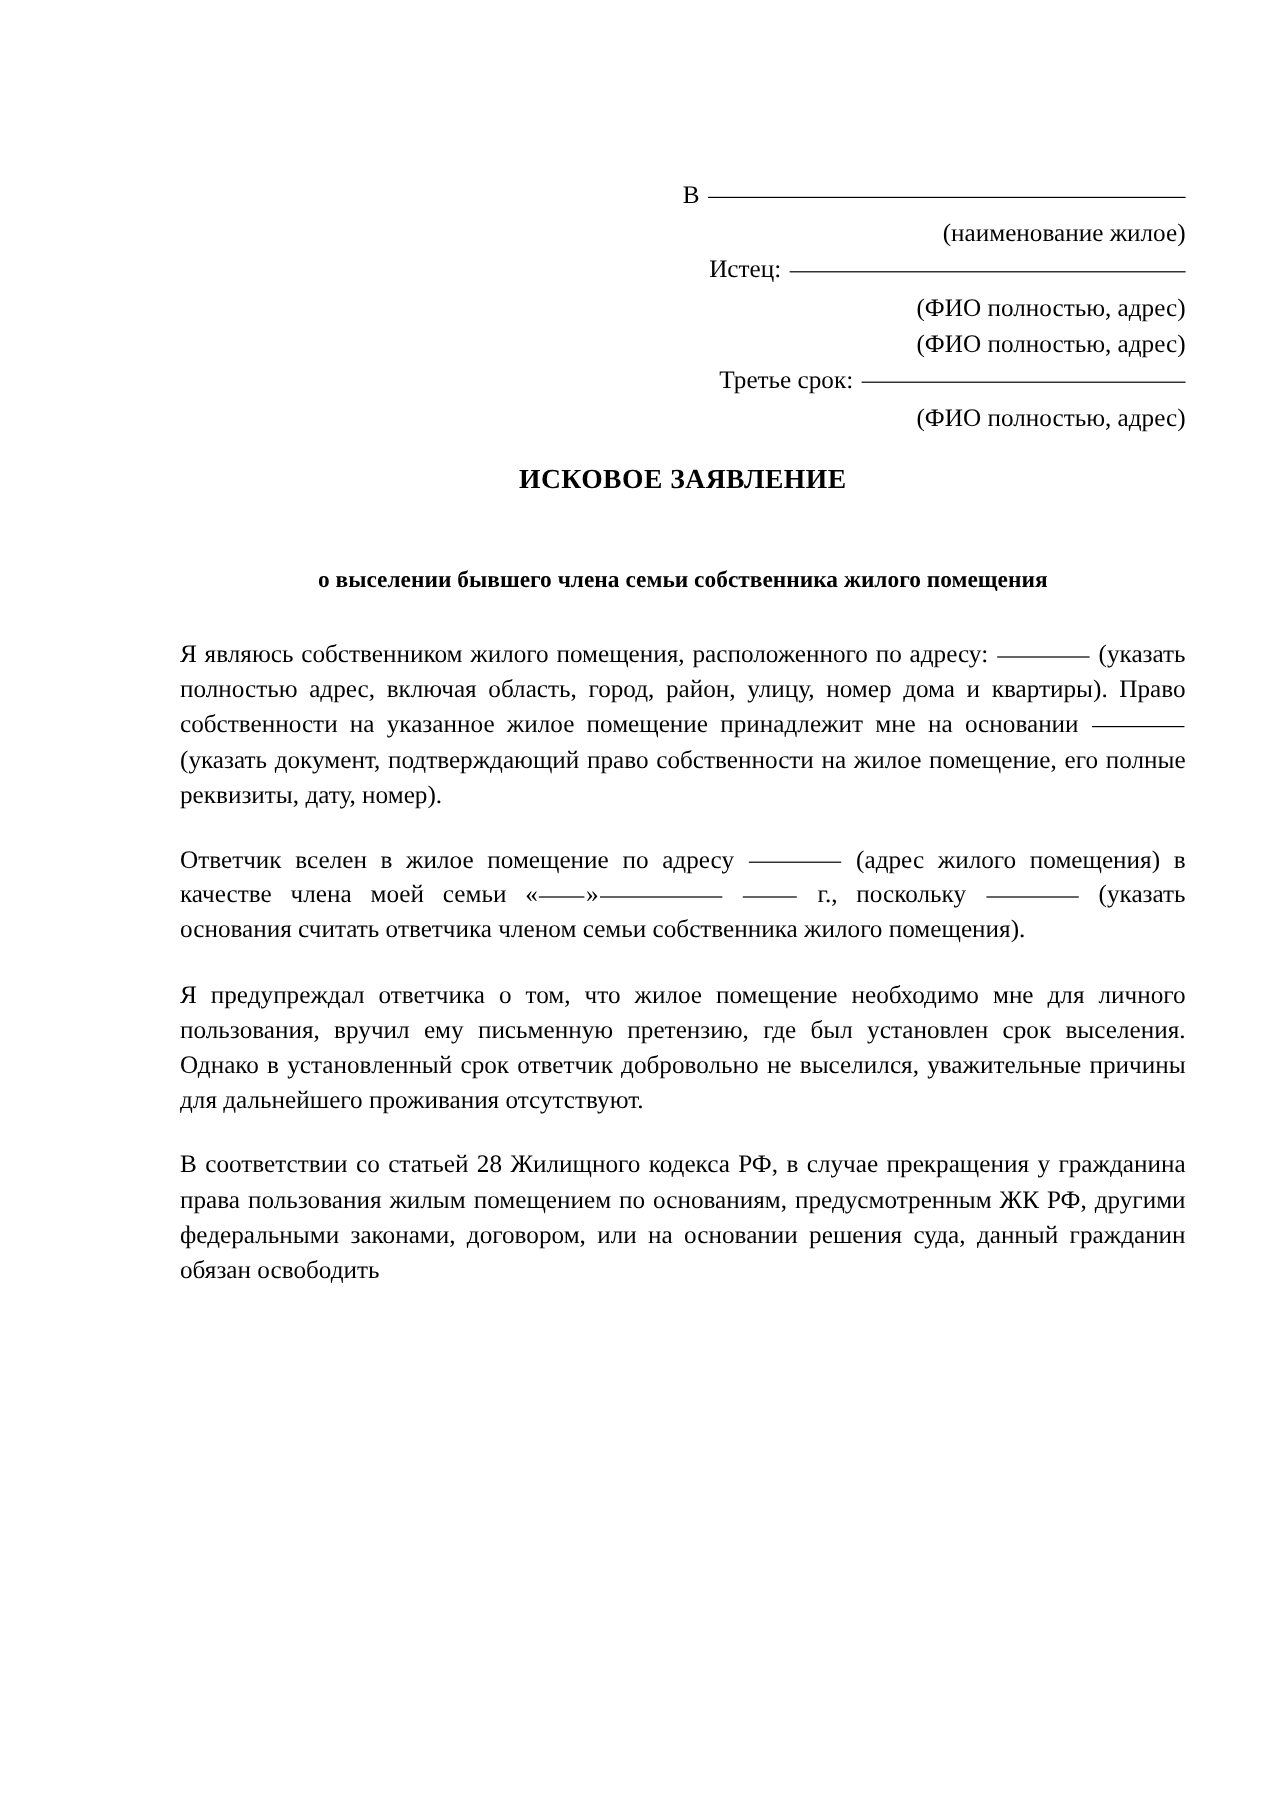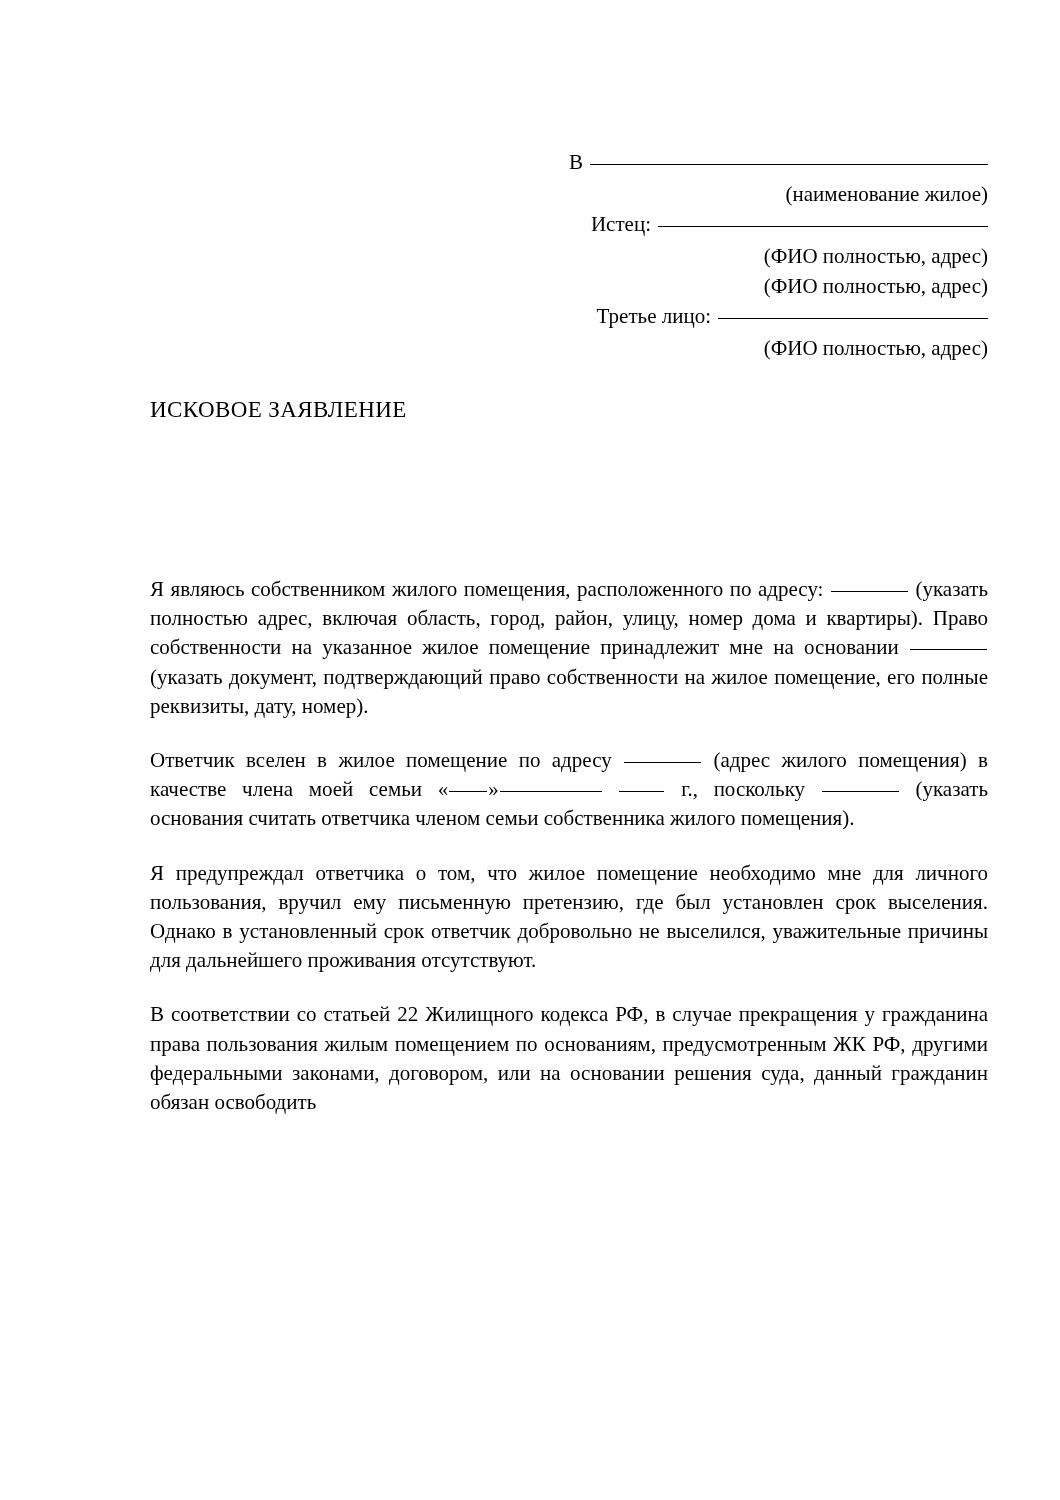--- a/index.html
+++ b/index.html
@@ -61,44 +61,44 @@
     text-align: right;
     font-size: 21px;
     line-height: 29px;
     width: 100%;
     height: 30px;
   }
 
   
   .doc-title {
     position: absolute;
-    top: 397px;
+    top: 387px;
     left: 150px;
     width: 838px;
+    text-align: center;
     font-size: 23px;
-    font-weight: normal;
+    font-weight: bold;
     letter-spacing: 0.4px;
   }
   .doc-subtitle {
     position: absolute;
     top: 473px;
     left: 150px;
     width: 838px;
     text-align: center;
     font-size: 19.5px;
     font-weight: bold;
   }
 
   
   .body-block {
     position: absolute;
     top: 531px;
     left: 150px;
     width: 838px;
-    margin-top: 44px;
   }
   p.para {
     margin: 0 0 25px 0;
     font-size: 21px;
     line-height: 29.2px;
     text-align: justify;
     text-justify: inter-word;
     hyphens: none;
   }
   p.para:last-child { margin-bottom: 0; }
@@ -132,29 +132,30 @@
 
     <div class="hdr-row">
       <span class="hdr-label">Истец:</span>
       <span class="hdr-rule rule-istec"></span>
     </div>
     <div class="hdr-caption">(ФИО полностью, адрес)</div>
 
     <div class="hdr-caption">(ФИО полностью, адрес)</div>
 
     <div class="hdr-row">
-      <span class="hdr-label">Третье лицо:</span>
+      <span class="hdr-label">Третье срок:</span>
       <span class="hdr-rule rule-tretie"></span>
     </div>
     <div class="hdr-caption">(ФИО полностью, адрес)</div>
 
   </div>
 
   <div class="doc-title">ИСКОВОЕ ЗАЯВЛЕНИЕ</div>
+  <div class="doc-subtitle">о выселении бывшего члена семьи собственника жилого помещения</div>
 
   <div class="body-block">
       <p class="para">Я являюсь собственником жилого помещения, расположенного по адресу: <span class="blank blank-md"></span> (указать полностью адрес, включая область, город, район, улицу, номер дома и квартиры). Право собственности на указанное жилое помещение принадлежит мне на основании <span class="blank blank-md"></span> (указать документ, подтверждающий право собственности на жилое помещение, его полные реквизиты, дату, номер).</p>
       <p class="para">Ответчик вселен в жилое помещение по адресу <span class="blank blank-md"></span> (адрес жилого помещения) в качестве члена моей семьи «<span class="blank blank-sm"></span>»<span class="blank blank-lg"></span> <span class="blank blank-xs"></span> г., поскольку <span class="blank blank-md"></span> (указать основания считать ответчика членом семьи собственника жилого помещения).</p>
       <p class="para">Я предупреждал ответчика о том, что жилое помещение необходимо мне для личного пользования, вручил ему письменную претензию, где был установлен срок выселения. Однако в установленный срок ответчик добровольно не выселился, уважительные причины для дальнейшего проживания отсутствуют.</p>
-      <p class="para">В соответствии со статьей 22 Жилищного кодекса РФ, в случае прекращения у гражданина права пользования жилым помещением по основаниям, предусмотренным ЖК РФ, другими федеральными законами, договором, или на основании решения суда, данный гражданин обязан освободить</p>
+      <p class="para">В соответствии со статьей 28 Жилищного кодекса РФ, в случае прекращения у гражданина права пользования жилым помещением по основаниям, предусмотренным ЖК РФ, другими федеральными законами, договором, или на основании решения суда, данный гражданин обязан освободить</p>
     </div>
 
 </div>
 
 </body></html>

